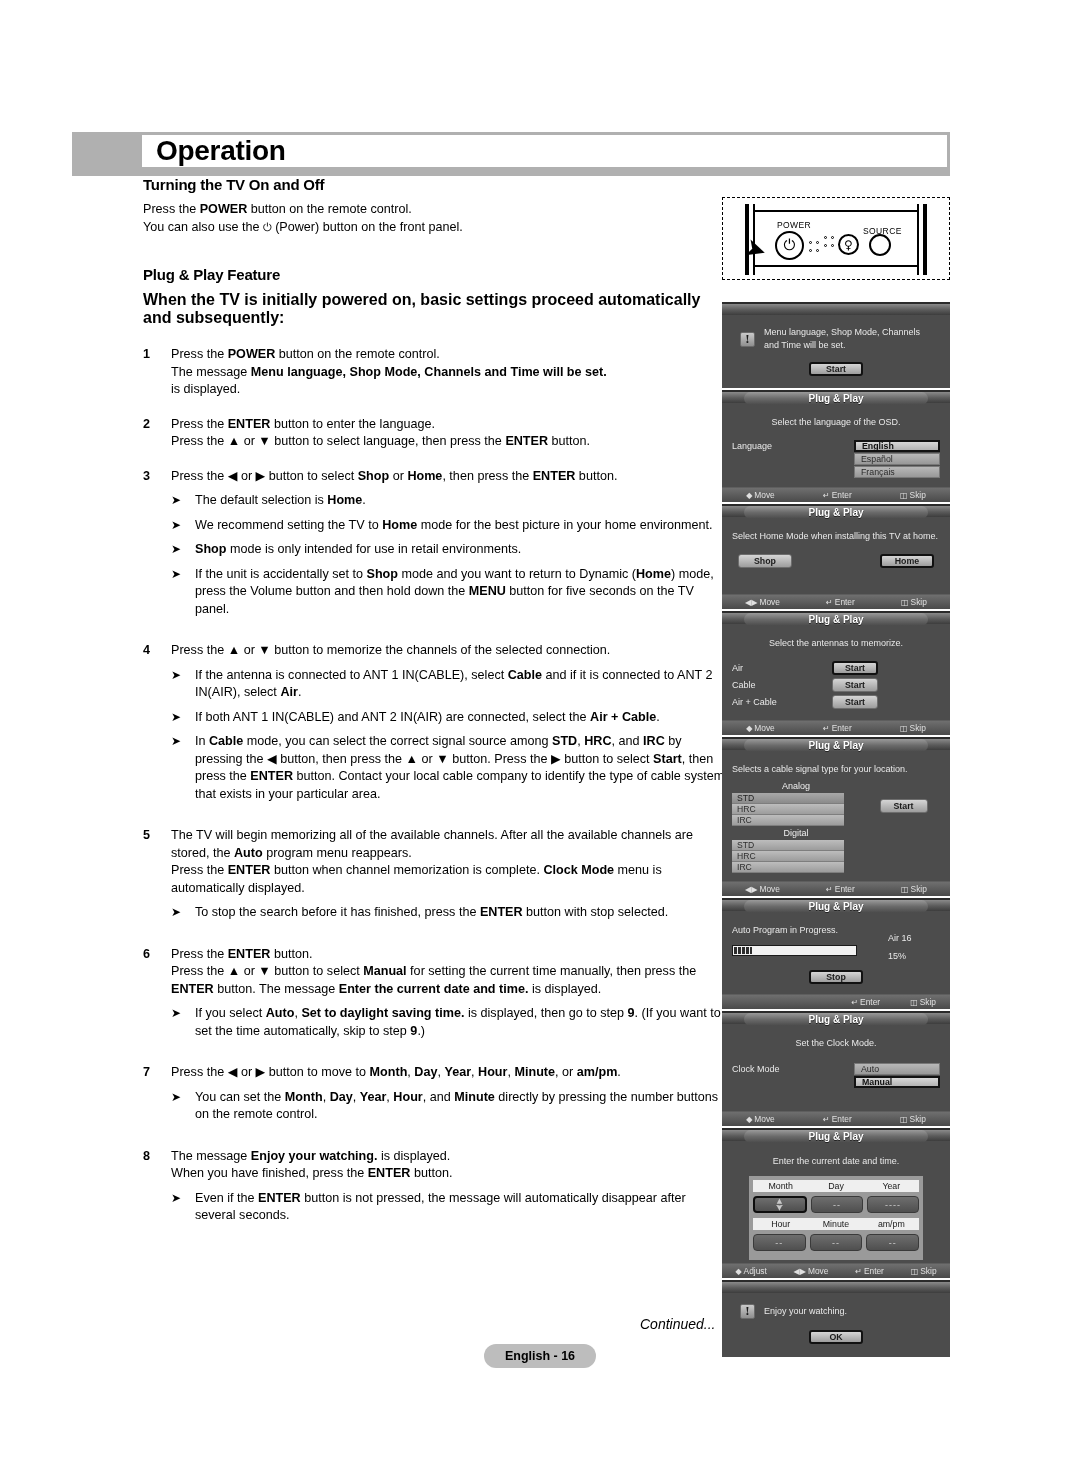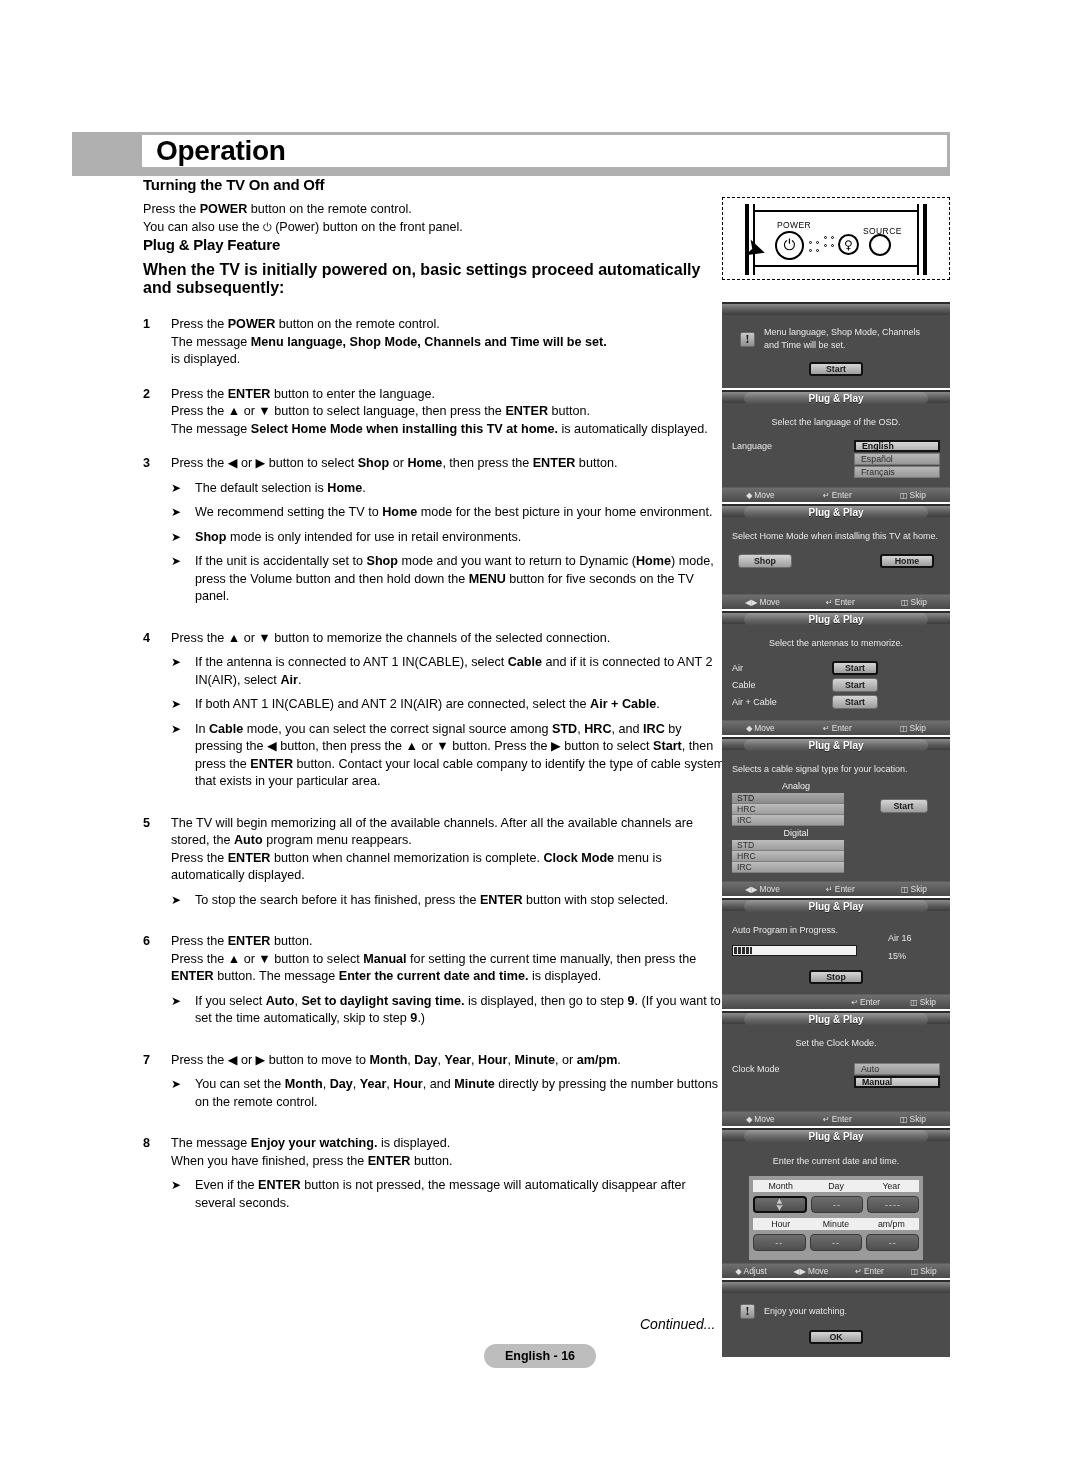--- a/index.html
+++ b/index.html
@@ -26,21 +26,21 @@
   }
   #chapter-title { font-size:28px; font-weight:bold; letter-spacing:-0.3px; }
 
   
   #left-col {
     position:absolute; left:143px; top:176px; width:585px;
   }
   h2.section-title {
     font-size:15px; font-weight:bold; margin:0 0 8px 0; letter-spacing:-0.2px;
   }
-  .sect2 { }
+  .sect2 { margin-top:30px; }
   p.body { font-size:12.6px; line-height:17.5px; margin:0; }
   .lead { font-weight:bold; font-size:16px; line-height:17.5px; margin:0 0 0 0;}
   b { font-weight:bold; }
 
   .steps { margin-top:20px; }
   .step { display:flex; margin-bottom:17px; }
   .step-num { width:28px; flex:0 0 28px; font-size:12.6px; font-weight:bold; line-height:17.5px; }
   .step-body { flex:1; font-size:12.6px; line-height:17.5px; }
 
   .bullets { margin-top:7px; }
@@ -255,21 +255,20 @@
           <div>Press the <b>POWER</b> button on the remote control.</div>
           <div>The message <b>Menu language, <b>Shop</b> Mode, Channels and Time will be set.</b></div>
           <div>is displayed.</div>
         </div>
       </div>
       <div class="step">
         <div class="step-num">2</div>
         <div class="step-body">
           <div>Press the <b>ENTER</b> button to enter the language.</div>
           <div>Press the ▲ or ▼ button to select language, then press the <b>ENTER</b> button.</div>
-          <div>The message <b>Select <b>Home</b> Mode when installing this TV at home.</b> is automatically displayed.</div>
         </div>
       </div>
       <div class="step">
         <div class="step-num">3</div>
         <div class="step-body">
           <div>Press the ◀ or ▶ button to select <b>Shop</b> or <b>Home</b>, then press the <b>ENTER</b> button.</div>
           <div class="bullets">
             <div class="bullet">
               <div class="bmark">➤</div>
               <div class="btext">The default selection is <b>Home</b>.</div>

